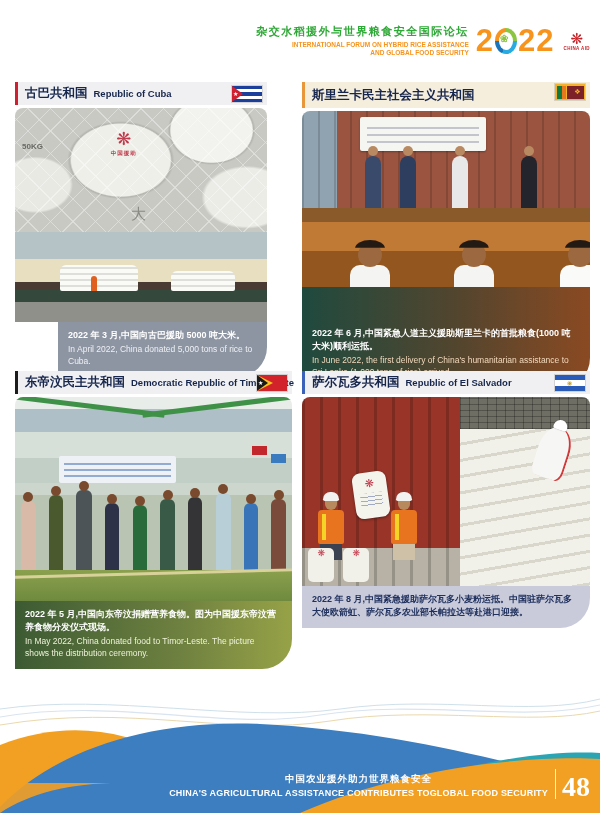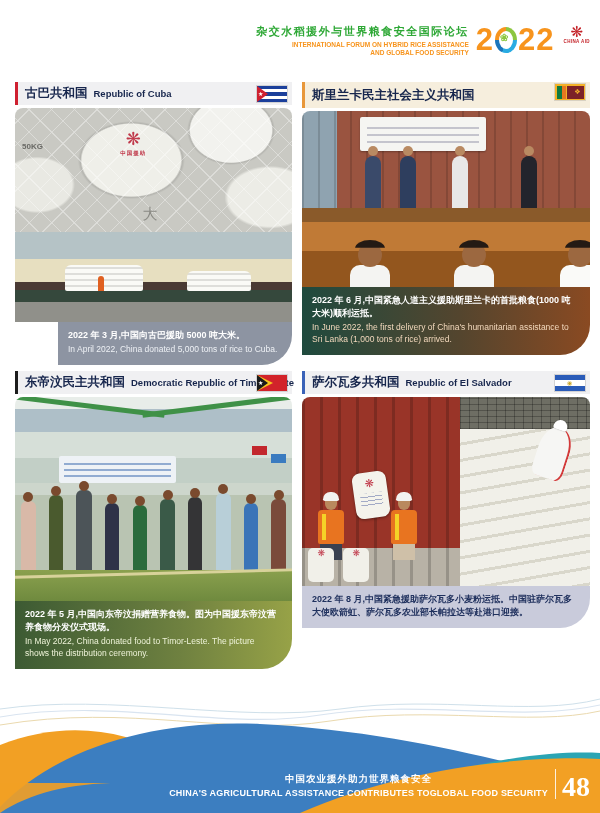--- a/index.html
+++ b/index.html
@@ -2,39 +2,39 @@
 <html><head>
 <meta charset="utf-8">
 <style>
   html,body { margin:0; padding:0; }
   .page {
     position:relative; width:600px; height:813px; background:#ffffff;
     font-family:"Liberation Sans", sans-serif; overflow:hidden;
   }
 
   
-  .header { position:absolute; top:24px; right:10px; display:flex; align-items:flex-start; gap:7px; }
+  .header { position:absolute; top:24px; right:10px; display:flex; align-items:center; gap:7px; }
   .header-text { text-align:right; }
   .h-zh { color:#2ea836; font-size:11px; font-weight:bold; letter-spacing:1.5px; }
   .h-en { color:#f7941d; font-size:6.5px; font-weight:bold; line-height:1.3; margin-top:2px; }
   .year { display:flex; align-items:center; color:#f7941d; font-size:31px; font-weight:800; letter-spacing:1px; line-height:1; }
   .year .zero {
     display:inline-block; width:22px; height:26px; margin:0 1px; border-radius:50%;
     background: conic-gradient(#8cc63f 0 25%, #29abe2 25% 55%, #1b75bb 55% 75%, #f7941d 75%);
     position:relative; color:transparent; overflow:hidden;
   }
   .year .zero::after { content:''; position:absolute; inset:4px; background:#fff; border-radius:50%; }
   .year .zero::before { content:'❀'; position:absolute; z-index:2; left:5px; top:6px; font-size:10px; color:#8cc63f; }
   .chinaaid { text-align:center; color:#c42127; line-height:1; margin-left:2px; }
   .chinaaid .glyph { font-size:15px; }
   .chinaaid .label { font-size:4.5px; font-weight:bold; letter-spacing:.4px; margin-top:1px; }
 
   
   .section { position:absolute; }
-  .s-cuba { left:15px; top:82px; width:277px; }
+  .s-cuba { left:15px; top:82px; width:252px; }
   .s-sri  { left:302px; top:82px; width:288px; }
   .s-timor{ left:15px; top:371px; width:277px; }
   .s-salv { left:302px; top:371px; width:288px; }
 
   .titlebar {
     background:#f0f0f2; border-left:3px solid #333; padding:3px 38px 3px 7px;
     position:relative; display:flex; align-items:baseline; min-height:16px;
   }
   .titlebar.two-line { display:block; padding:3px 40px 4px 7px; }
   .titlebar .zh { font-weight:bold; font-size:12.5px; color:#17264d; white-space:nowrap; }
@@ -63,21 +63,21 @@
   .flag-salv::after { content:'◉'; position:absolute; left:12px; top:4px; font-size:6px; color:#c8a52a; }
 
   .photo { margin-top:3px; border-radius:8px 8px 0 0; overflow:hidden; position:relative; }
 
   .caption { padding:7px 12px 9px 10px; border-radius:0 0 30px 0; }
   .cap-zh { font-size:9px; font-weight:bold; line-height:1.45; }
   .cap-en { font-size:8.5px; line-height:1.4; margin-top:2px; }
   .cap-cuba { background:#8d94a2;margin-left:43px; }
   .cap-cuba .cap-zh { color:#ffffff; } .cap-cuba .cap-en { color:#eef1f5; }
   .cap-sri { background:linear-gradient(90deg,#1f4a3e 0%,#54452e 55%,#8a4a22 100%); }
-  .cap-sri .cap-zh { color:#ffffff; } .cap-sri .cap-en { color:#f3d9bd; }
+  .cap-sri .cap-zh { color:#ffffff;margin-top:33px; } .cap-sri .cap-en { color:#f3d9bd; }
   .cap-timor { background:linear-gradient(90deg,#3c5a33 0%,#6f8140 60%,#97a247 100%); }
   .cap-timor .cap-zh { color:#ffffff; } .cap-timor .cap-en { color:#eef3d8; }
   .cap-salv { background:#c9cbdb; }
   .cap-salv .cap-zh { color:#20315e; } .cap-salv .cap-en { color:#41517e; }
 
   
   .cuba-photo { height:214px; }
   .cuba-top { height:124px; position:relative;
     background:
       radial-gradient(70px 55px at 78% 18%, #f2f2ee 58%, rgba(0,0,0,.10) 60%, transparent 63%),

